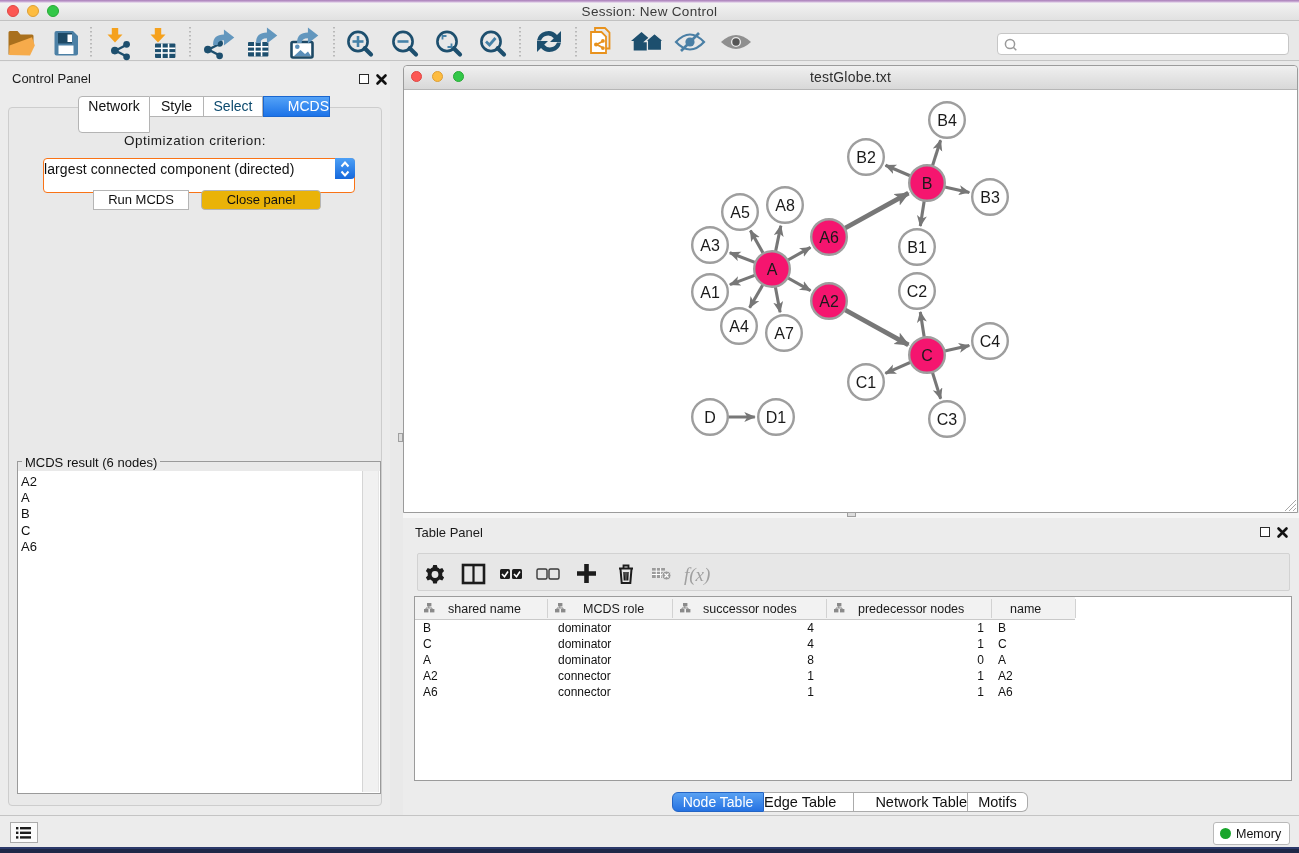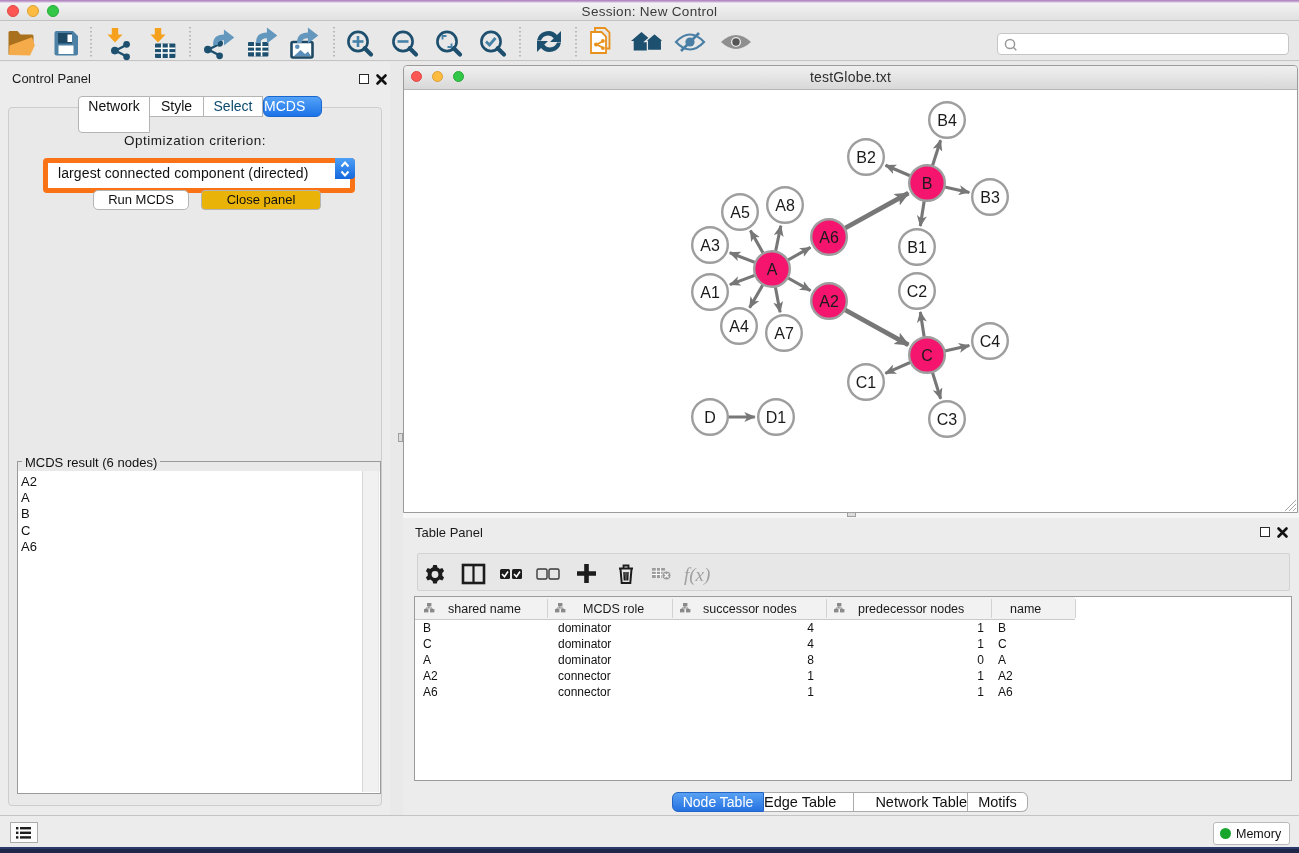--- a/index.html
+++ b/index.html
@@ -131,32 +131,32 @@
 <div class="abs" style="left:12px;top:71px;font-size:13px;color:#1b1b1b">Control Panel</div>
 <div class="abs" style="left:359px;top:74px;width:10px;height:10px;border:1.5px solid #2a2a2a;background:#fff"></div>
 <svg class="abs" style="left:375px;top:73px" width="13" height="13">
     <path d="M2.5 2.5 L10.5 10.5 M10.5 2.5 L2.5 10.5" stroke="#111" stroke-width="2.6" stroke-linecap="round"></path>
   </svg>
 
 <div class="abs" style="left:8px;top:107px;width:374px;height:699px;background:#e9e9e9;border:1px solid #cdcdcd;border-radius:4px"></div>
 <div class="abs" style="left:78px;top:96px;width:72px;height:37px;background:#ffffff;border:1px solid #b4b4b4;border-radius:4px 0 0 4px;font-size:14px;color:#111;text-align:center;line-height:19px">Network</div>
 <div class="abs" style="left:150px;top:96px;width:54px;height:21px;background:#ffffff;border:1px solid #b4b4b4;border-left:none;font-size:14px;color:#111;text-align:center;line-height:19px">Style</div>
 <div class="abs" style="left:204px;top:96px;width:59px;height:21px;background:#ffffff;border:1px solid #b4b4b4;border-left:none;font-size:14px;color:#0c4a6e;text-align:center;line-height:19px">Select</div>
-<div class="abs" style="left:263px;top:96px;width:59px;height:21px;background:linear-gradient(#54a2f7,#1c73e8);border:1px solid #1a66cf;border-radius:6px;font-size:14px;color:#ffffff;text-align:left;line-height:19px">MCDS</div>
+<div class="abs" style="left:263px;top:96px;width:67px;height:21px;background:linear-gradient(#54a2f7,#1c73e8);border:1px solid #1a66cf;border-radius:0;font-size:14px;color:#ffffff;text-align:right;line-height:19px">MCDS</div>
 
 <div class="abs" style="left:0;top:133px;width:390px;text-align:center;font-size:13.5px;letter-spacing:0.5px;color:#1a1a1a">Optimization criterion:</div>
 
-<div class="abs" style="left:43px;top:158px;width:312px;height:35px;background:#ffffff;border:5px solid #f97316;border-radius:4px;font-size:14px;letter-spacing:0.1px;color:#111;line-height:20px;padding-left:10px">largest connected component (directed)</div>
+<div class="abs" style="left:43px;top:158px;width:312px;height:35px;background:#ffffff;border:1px solid #f97316;border-radius:4px;font-size:14px;letter-spacing:0.1px;color:#111;line-height:20px;">largest connected component (directed)</div>
 <div class="abs" style="left:335px;top:158px;width:20px;height:21px;background:linear-gradient(#4da0f6,#1568dc);border-radius:0 4px 4px 0"></div>
 <svg class="abs" style="left:338px;top:160px" width="14" height="18">
     <path d="M3.5 6.5 L7 2.5 L10.5 6.5" fill="none" stroke="#fff" stroke-width="2"></path>
     <path d="M3.5 11.5 L7 15.5 L10.5 11.5" fill="none" stroke="#fff" stroke-width="2"></path>
   </svg>
 
-<div class="abs" style="left:93px;top:190px;width:96px;height:20px;background:#ffffff;border:1px solid #b5b5b5;border-radius:5px;font-size:13px;color:#111;text-align:center;line-height:18px">Run MCDS</div>
+<div class="abs" style="left:93px;top:190px;width:96px;height:20px;background:#ffffff;border:1px solid #b5b5b5;border-radius:0;font-size:13px;color:#111;text-align:center;line-height:18px">Run MCDS</div>
 <div class="abs" style="left:201px;top:190px;width:120px;height:20px;background:#eab308;border:1px solid #b5b5b5;border-radius:4px;font-size:13px;color:#111;text-align:center;line-height:18px">Close panel</div>
 
 <div class="abs" style="left:17px;top:461px;width:364px;height:333px;border:1px solid #9a9a9a"></div>
 <div class="abs" style="left:22px;top:455px;background:#e9e9e9;padding:0 3px;font-size:13px;color:#111">MCDS result (6 nodes)</div>
 <div class="abs" style="left:18px;top:471px;width:362px;height:322px;background:#ffffff"></div>
 <div class="abs" style="left:362px;top:471px;width:17px;height:321px;background:#f1f1f1;border-left:1px solid #d5d5d5;border-right:1px solid #e5e5e5"></div>
 <div class="abs" style="left:21px;top:474px;font-size:13px;line-height:16.2px;color:#111">A2<br>A<br>B<br>C<br>A6</div>
 
 <div class="abs" style="left:403px;top:65px;width:895px;height:448px;background:#ffffff;border:1px solid #9b9b9b;border-radius:4px 4px 0 0"></div>
 <div class="abs" style="left:404px;top:66px;width:893px;height:24px;background:linear-gradient(#f0f0f0,#d8d8d8);border-bottom:1px solid #b6b6b6;border-radius:4px 4px 0 0"></div>

